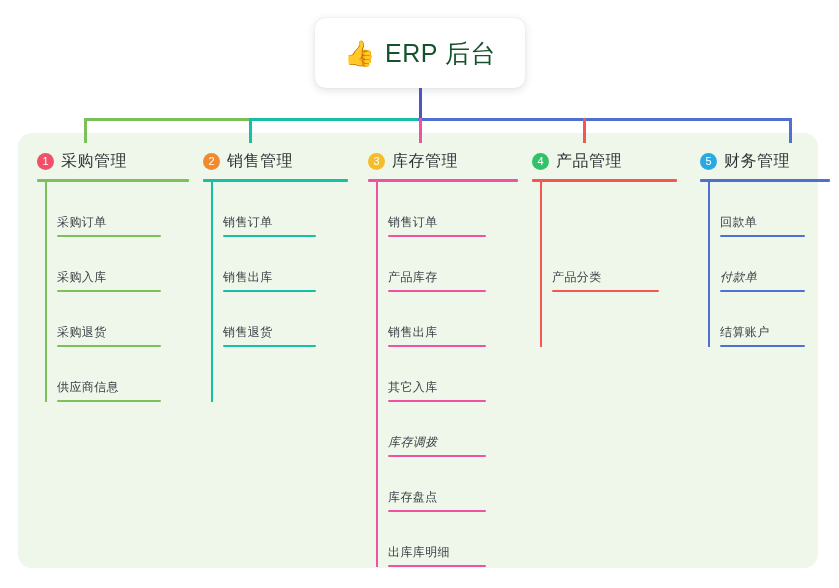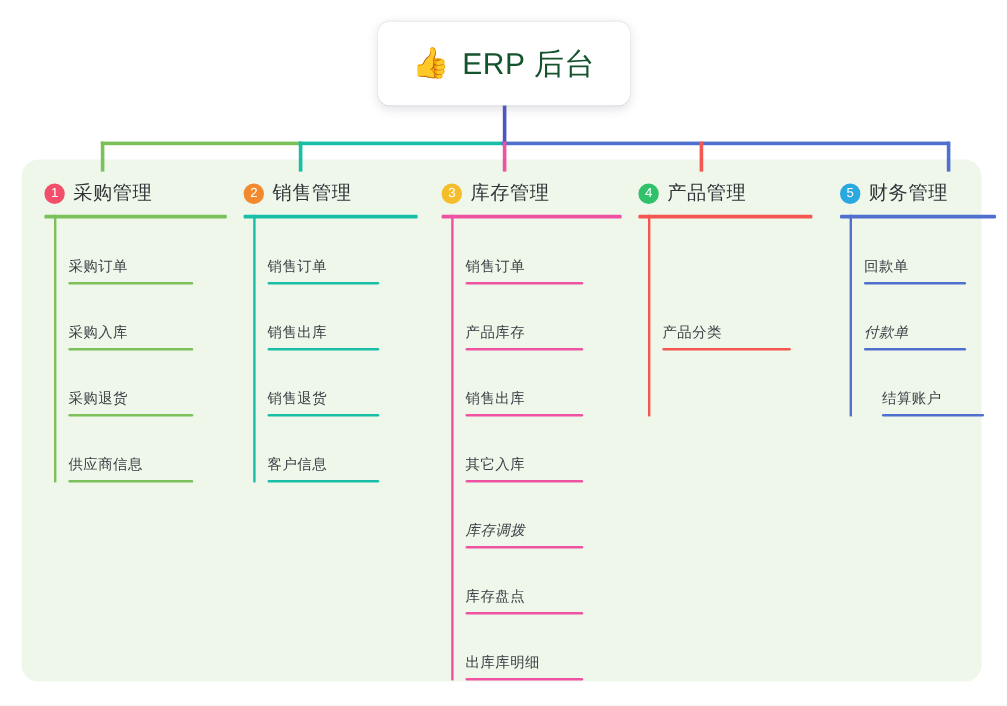--- a/index.html
+++ b/index.html
@@ -130,24 +130,20 @@
           <div class="item-rule" style="width: 93px; background: rgb(24, 191, 166);"></div>
         </div>
         <div class="item" style="left: 20px; top: 260px; width: 93px; height: 32px;">
           <span class="item-label">销售出库</span>
           <div class="item-rule" style="width: 93px; background: rgb(24, 191, 166);"></div>
         </div>
         <div class="item" style="left: 20px; top: 315px; width: 93px; height: 32px;">
           <span class="item-label">销售退货</span>
           <div class="item-rule" style="width: 93px; background: rgb(24, 191, 166);"></div>
         </div>
-        <div class="item" style="left: 20px; top: 370px; width: 93px; height: 32px;">
-          <span class="item-label">客户信息</span>
-          <div class="item-rule" style="width: 93px; background: rgb(24, 191, 166);"></div>
-        </div>
       </div>
       <div class="col" style="left: 368px; top: 0px; width: 150px; height: 588px;">
         <div class="col-head" style="top: 151px; left: 0px;">
           <span class="badge" style="background: rgb(245, 189, 43);">3</span>
           <span class="col-title">库存管理</span>
         </div>
         <div class="col-rule" style="left: 0px; top: 179px; width: 150px; background: rgb(239, 82, 160);"></div>
         <div class="spine" style="left: 8px; top: 179px; height: 388px; background: rgb(239, 82, 160);"></div>
         <div class="item" style="left: 20px; top: 205px; width: 98px; height: 32px;">
           <span class="item-label">销售订单</span>
@@ -198,20 +194,20 @@
         <div class="col-rule" style="left: 0px; top: 179px; width: 130px; background: rgb(80, 112, 207);"></div>
         <div class="spine" style="left: 8px; top: 179px; height: 168px; background: rgb(80, 112, 207);"></div>
         <div class="item" style="left: 20px; top: 205px; width: 85px; height: 32px;">
           <span class="item-label">回款单</span>
           <div class="item-rule" style="width: 85px; background: rgb(80, 112, 207);"></div>
         </div>
         <div class="item" style="left: 20px; top: 260px; width: 85px; height: 32px; font-style: italic;">
           <span class="item-label">付款单</span>
           <div class="item-rule" style="width: 85px; background: rgb(80, 112, 207);"></div>
         </div>
-        <div class="item" style="left: 35px; top: 315px; width: 85px; height: 32px;">
+        <div class="item" style="left: 20px; top: 315px; width: 85px; height: 32px;">
           <span class="item-label">结算账户</span>
           <div class="item-rule" style="width: 85px; background: rgb(80, 112, 207);"></div>
         </div>
       </div>
     </div>
 
 </div>
 
 </body></html>

